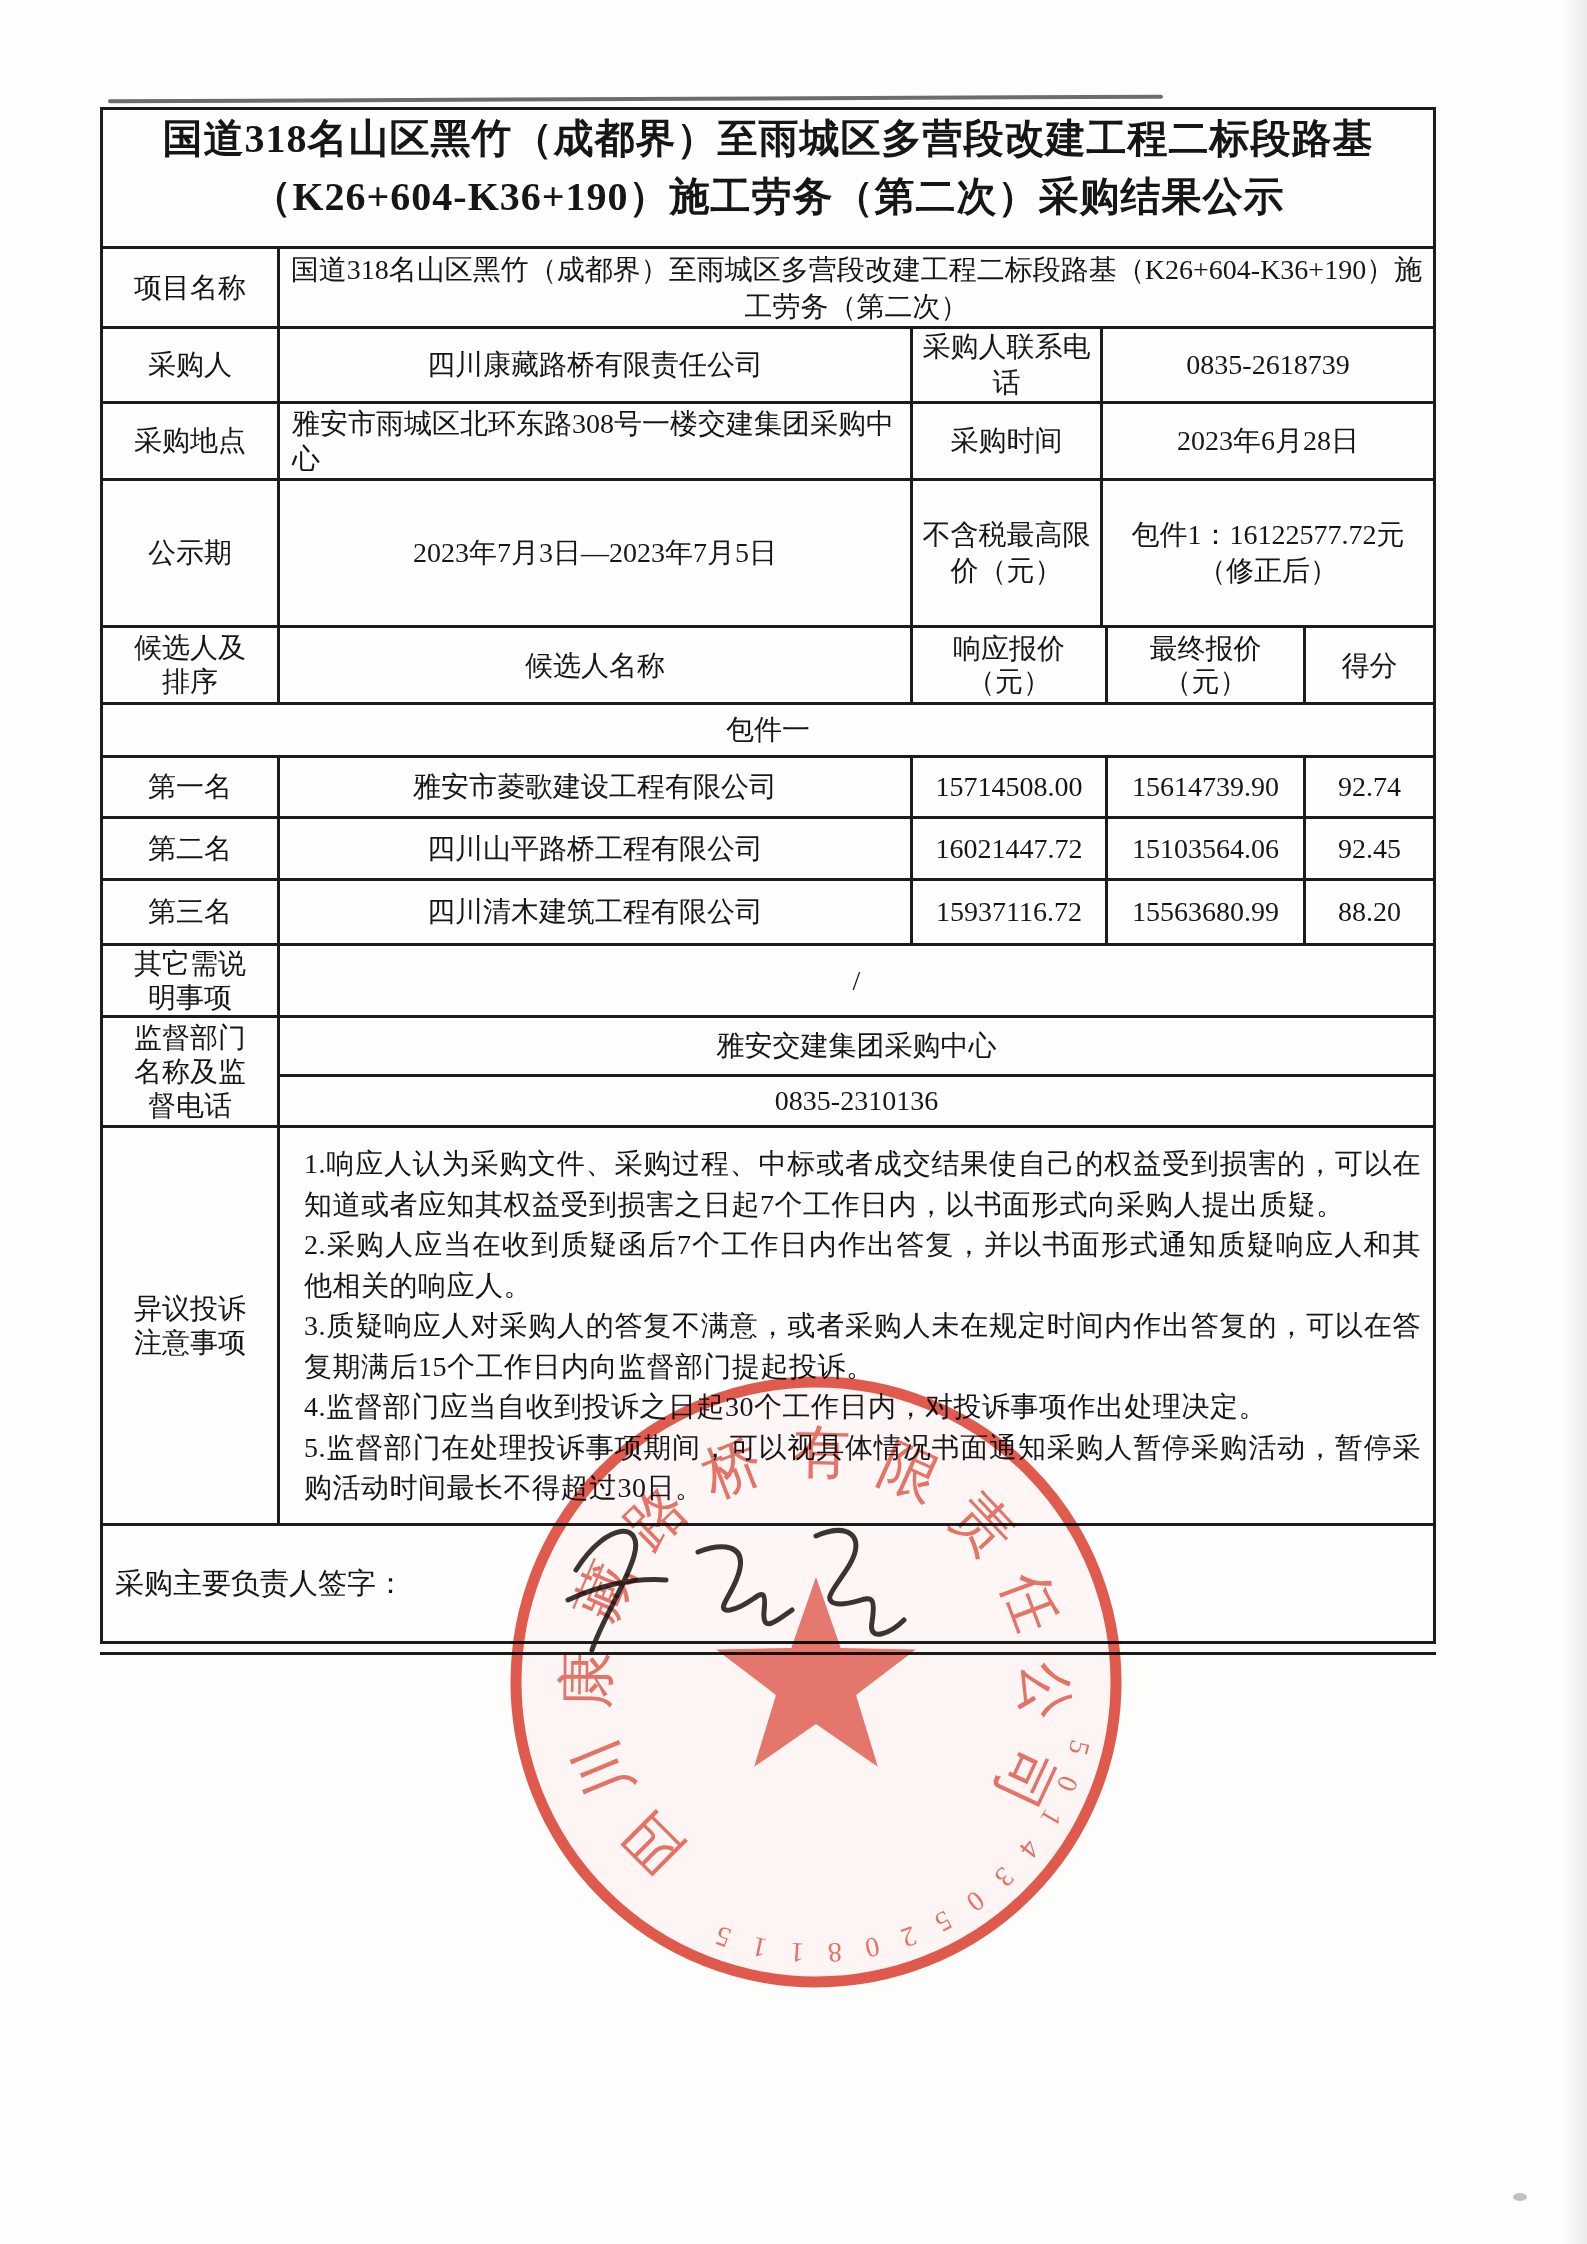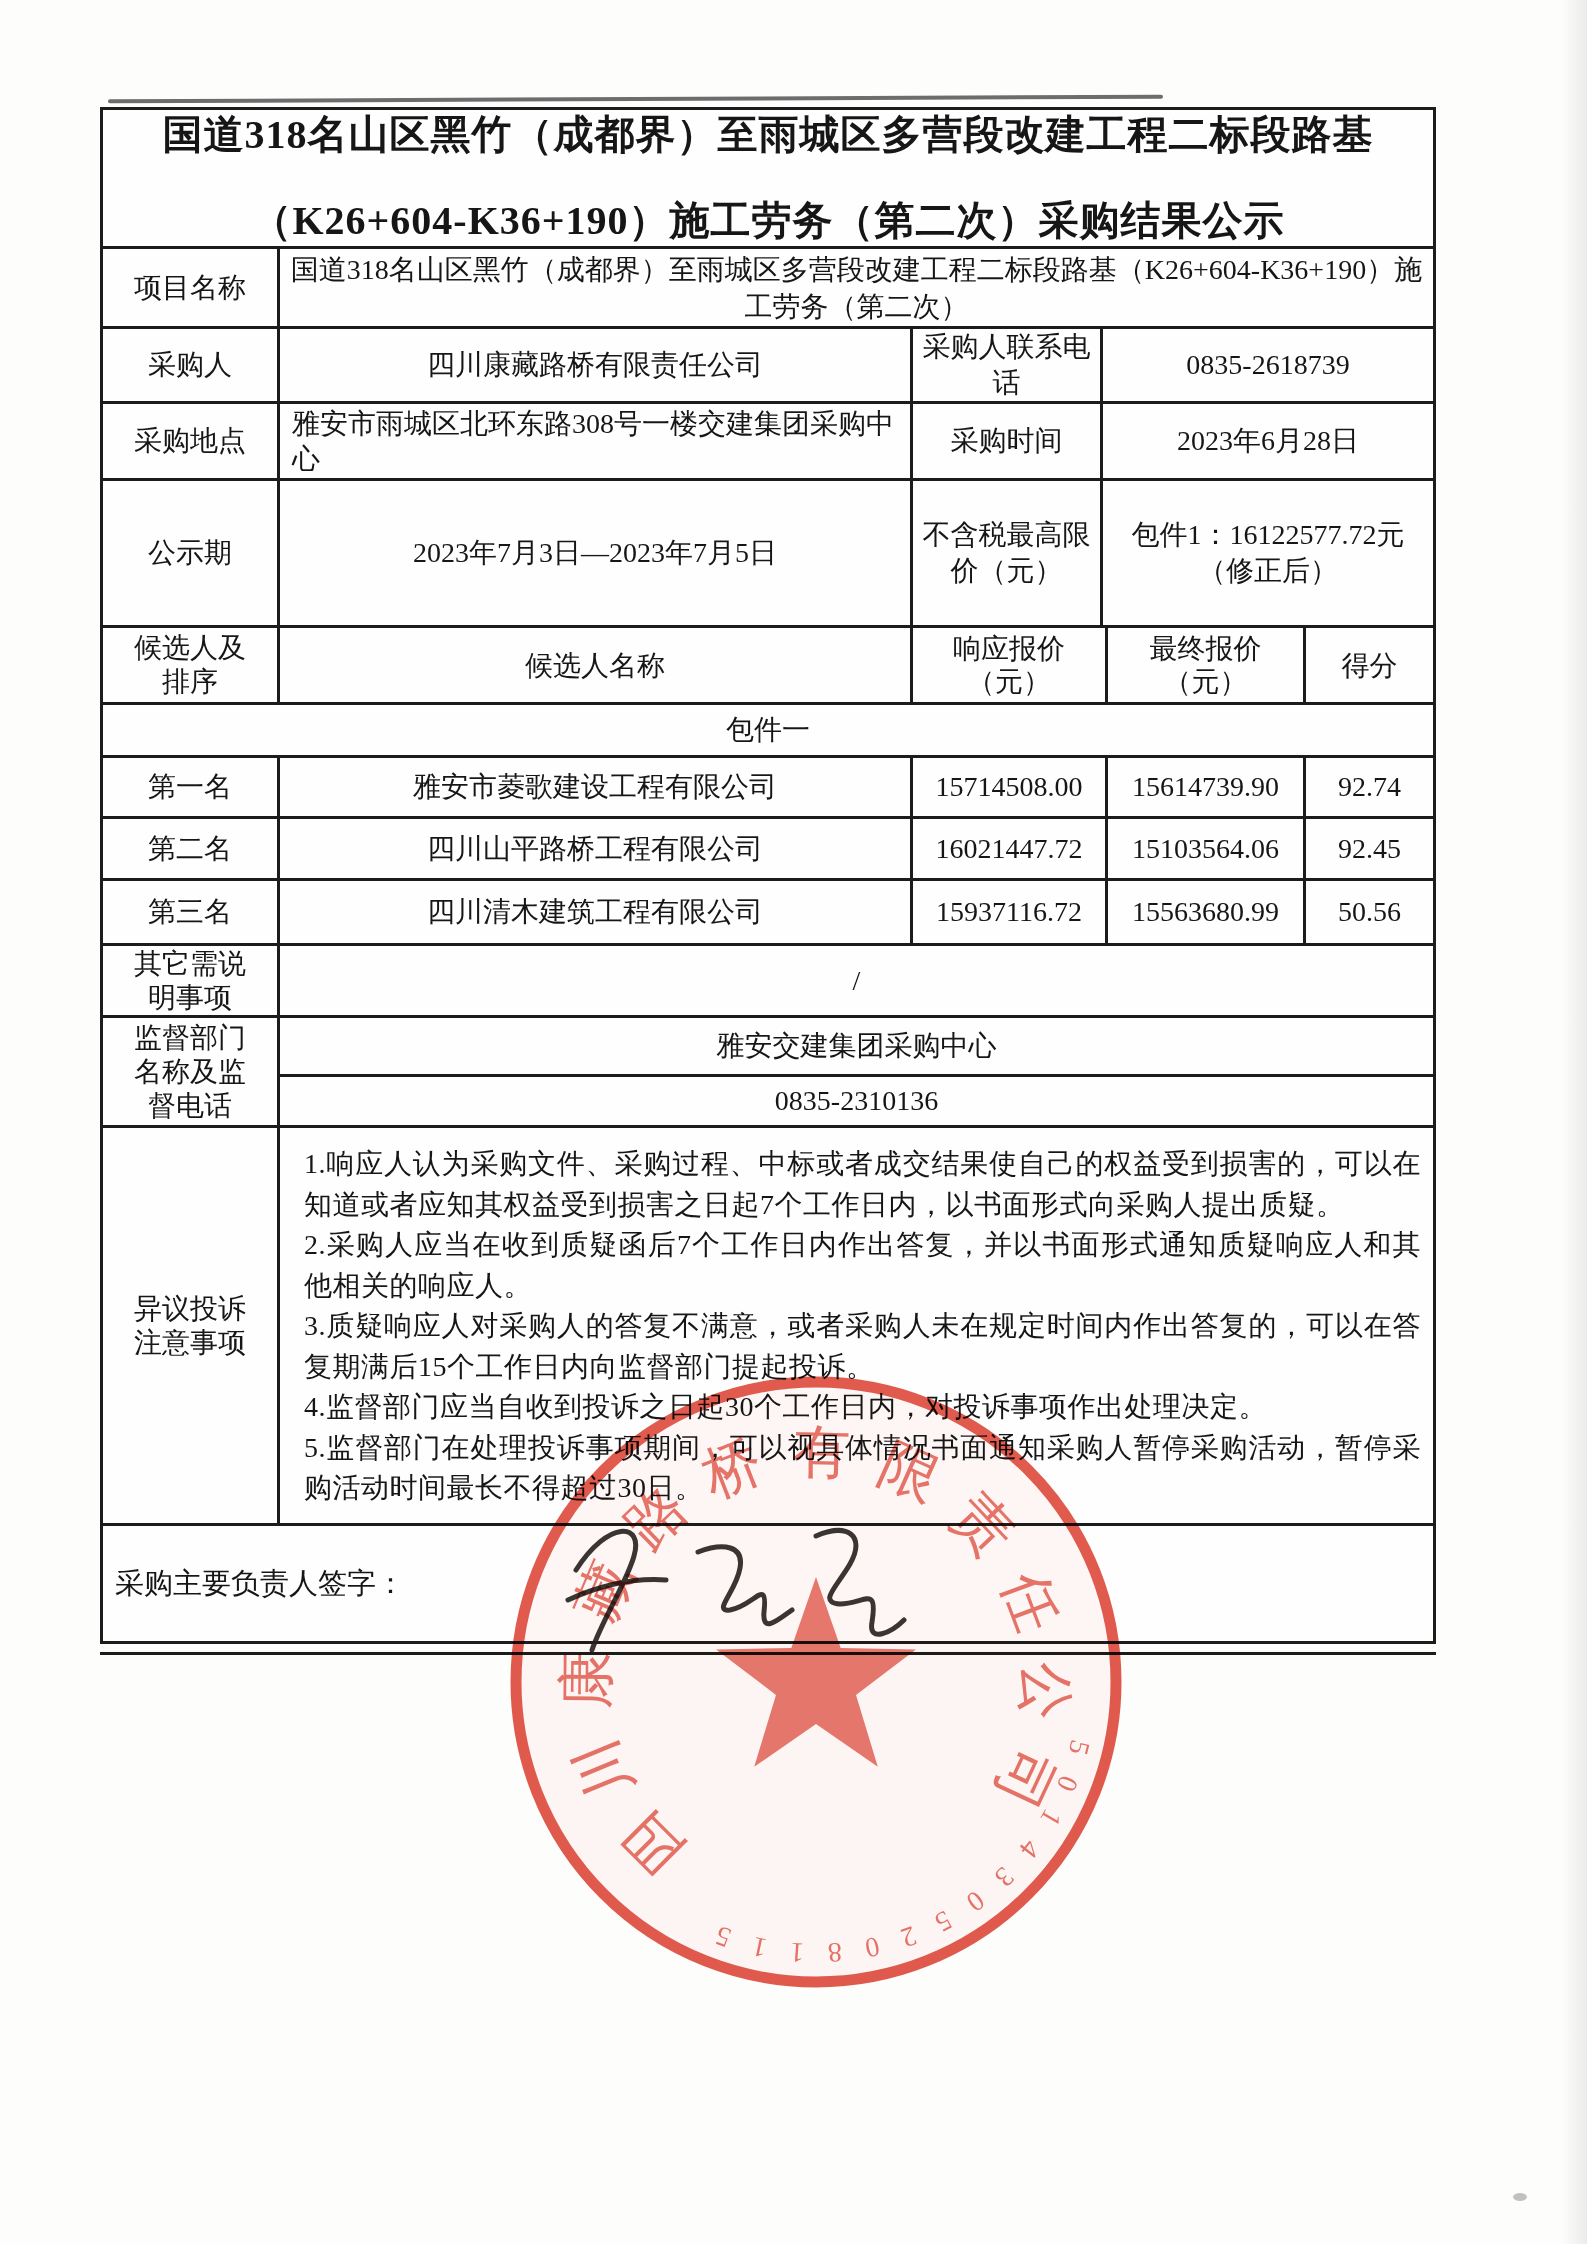--- a/index.html
+++ b/index.html
@@ -43,21 +43,21 @@
   .label-inner{width:120px;text-align:center;line-height:34px;}
   .w-name{flex:0 0 633px;}
   .w-midlabel{flex:0 0 190px;}
   .w-midval{flex:0 0 330px;}
   .w-bid{flex:0 0 195px;}
   .w-final{flex:0 0 198px;}
   .w-score{flex:0 0 127px;}
   .grow{flex:1 1 auto;}
 
   .title-row{height:136px;border-bottom:3px solid #1c1c1c;
-    display:flex;flex-direction:column;align-items:center;justify-content:center;gap:28px;}
+    display:flex;flex-direction:column;align-items:center;justify-content:flex-start;}
   .title-line{font-weight:bold;font-size:40px;line-height:58px;letter-spacing:1px;text-align:center;}
 
   .r-project{height:80px;}
   .r-project .cell{line-height:37px;}
   .r-purchaser{height:75px;}
   .r-location{height:77px;}
   .r-location .loc-val{justify-content:flex-start;text-align:left;line-height:35px;padding-left:12px;}
   .r-period{height:147px;}
   .r-headers{height:77px;}
   .r-headers .cell{line-height:33px;}
@@ -174,21 +174,21 @@
       <div class="cell w-name">四川山平路桥工程有限公司</div>
       <div class="cell w-bid">16021447.72</div>
       <div class="cell w-final">15103564.06</div>
       <div class="cell w-score">92.45</div>
     </div>
     <div class="row r-cand3">
       <div class="cell label-cell">第三名</div>
       <div class="cell w-name">四川清木建筑工程有限公司</div>
       <div class="cell w-bid">15937116.72</div>
       <div class="cell w-final">15563680.99</div>
-      <div class="cell w-score">50.56</div>
+      <div class="cell w-score">88.20</div>
     </div>
 
     <div class="row r-other">
       <div class="cell label-cell">
         <div class="label-inner">其它需说明事项</div>
       </div>
       <div class="cell grow">/</div>
     </div>
 
     <div class="row r-supervise">

